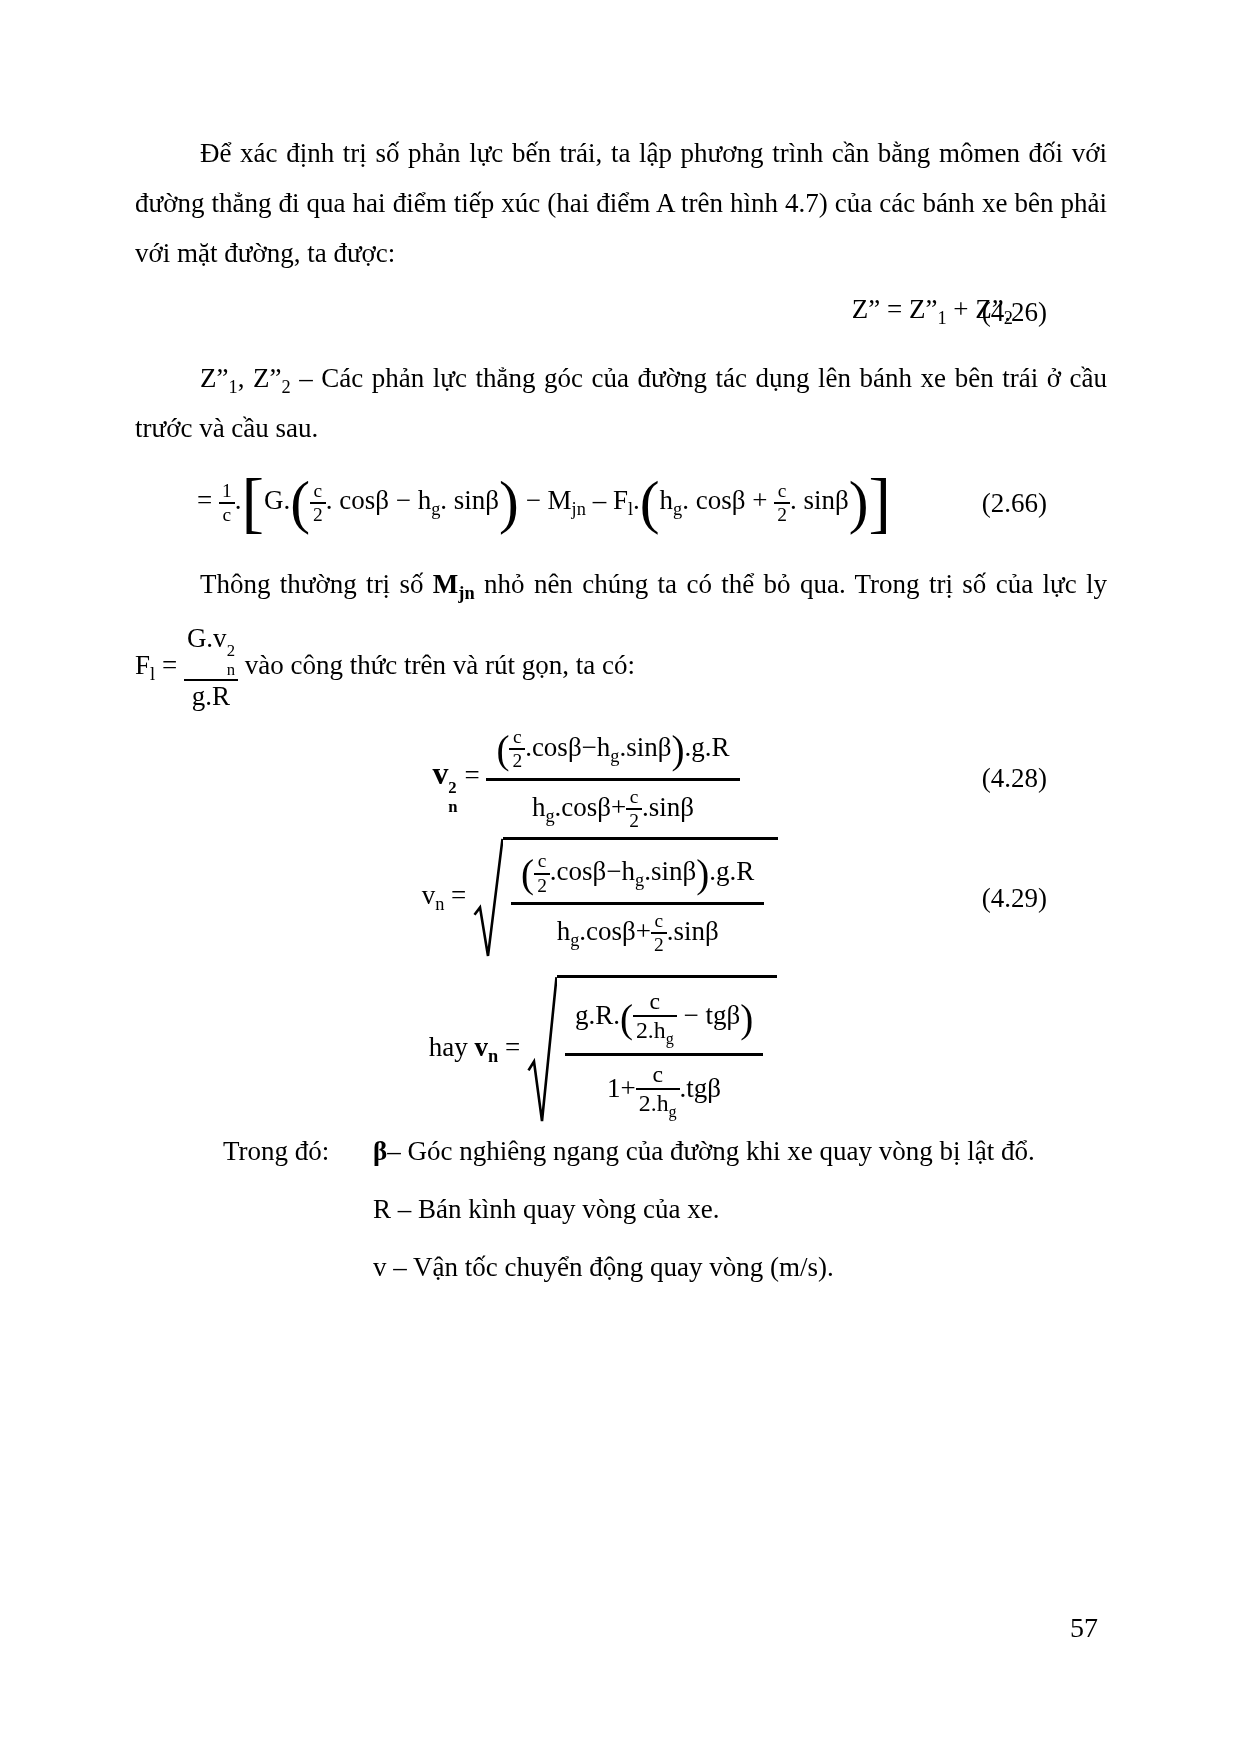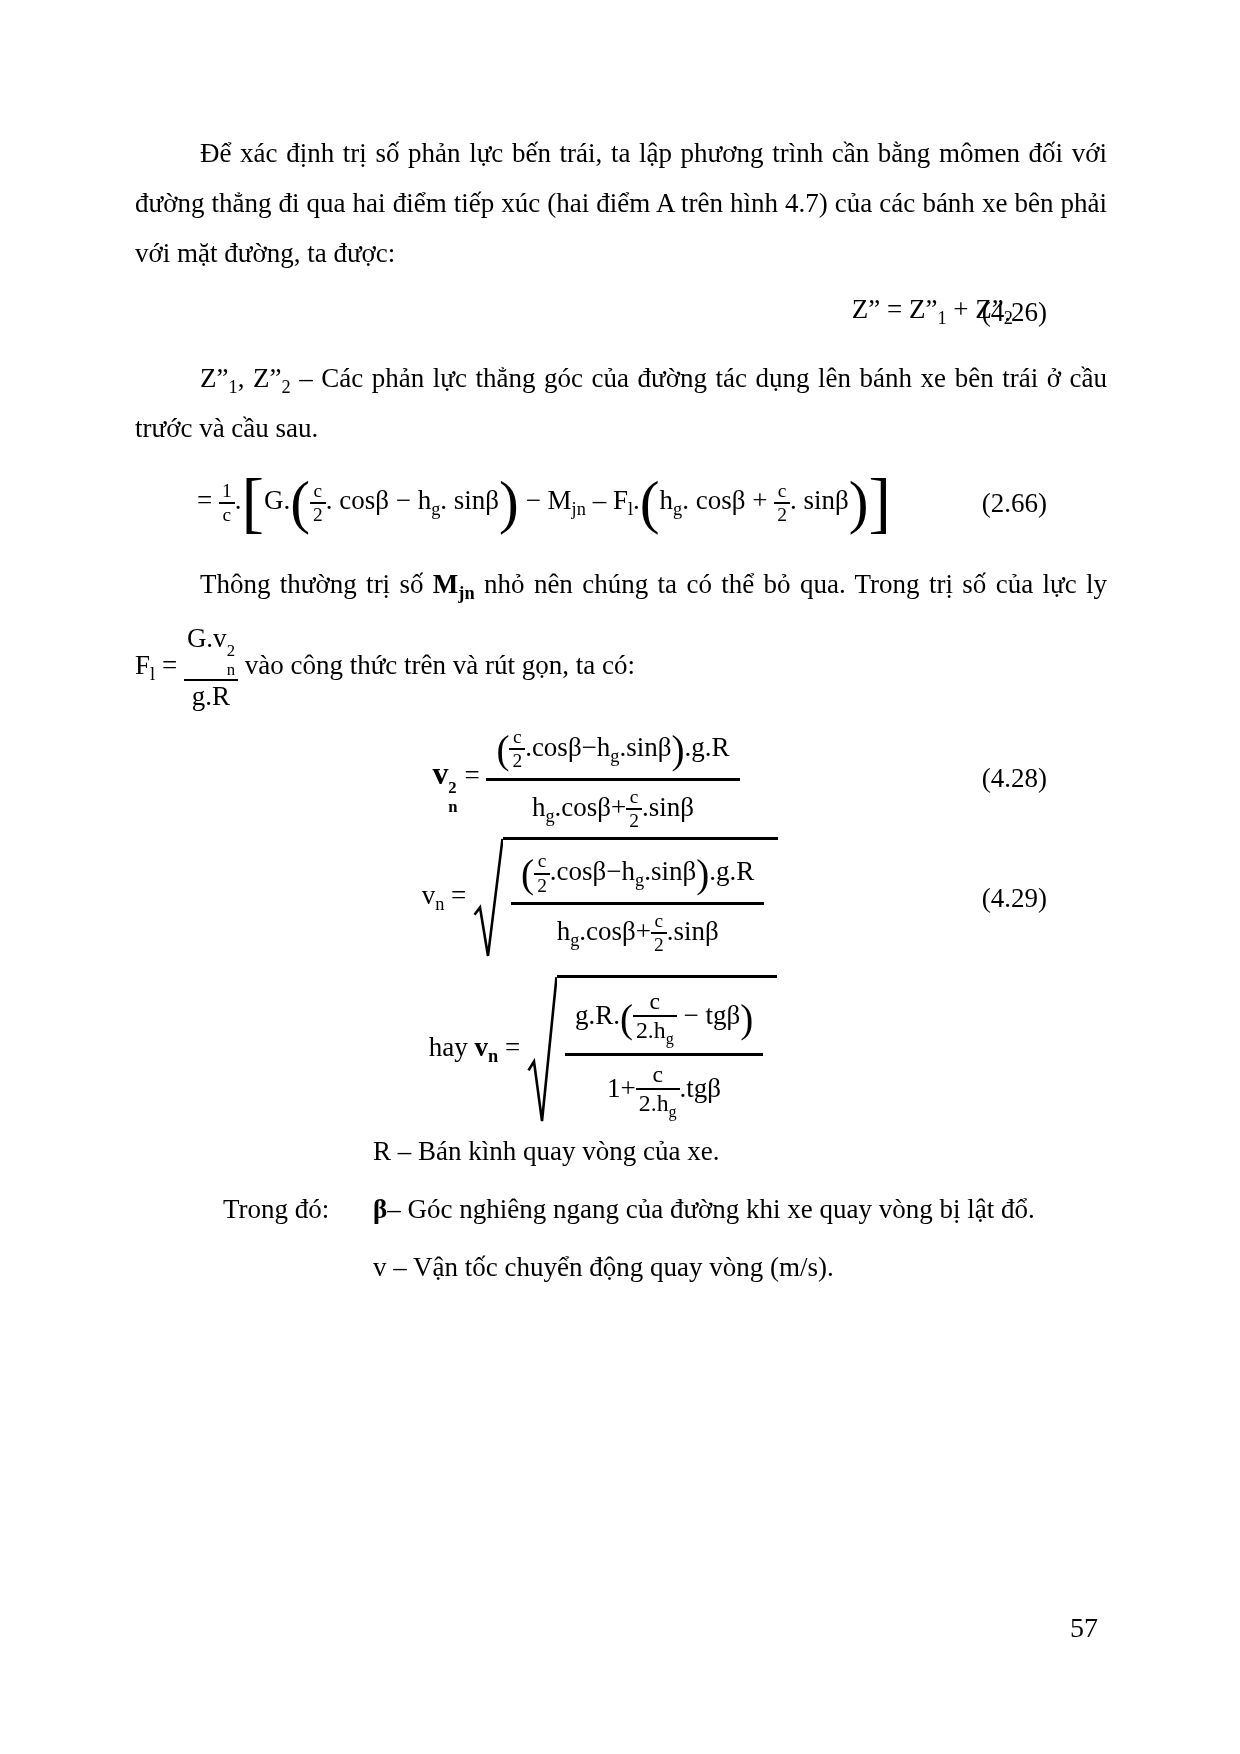--- a/index.html
+++ b/index.html
@@ -100,21 +100,21 @@
             <span class="tick">
               <svg viewBox="0 0 30 100" preserveAspectRatio="none">
                 <path d="M29.5 1.5 L15 98 L7 58 L1.5 64" fill="none" stroke="#000" stroke-width="2.6" vector-effect="non-scaling-stroke"></path>
               </svg>
             </span>
             <span class="radicand"><span class="frac bigfrac"><span class="fn"><span>g.R.</span><span class="mp">(</span><span class="frac mfrac"><span class="fn">c</span><span class="fd"><span>2.h</span><span class="sub">g</span></span></span><span> − tgβ</span><span class="mp">)</span></span><span class="fd"><span>1+</span><span class="frac mfrac"><span class="fn">c</span><span class="fd"><span>2.h</span><span class="sub">g</span></span></span><span>.tgβ</span></span></span></span>
           </span></div>
   </div>
 
   <div>
+    <div class="given-row"><span class="given-intro">Trong đó:</span><span class="b">β</span><span>– Góc nghiêng ngang của đường khi xe quay vòng bị lật đổ.</span></div>
     <div class="given-row cont"><span>R</span><span> – Bán kình quay vòng của xe.</span></div>
-    <div class="given-row"><span class="given-intro">Trong đó:</span><span class="b">β</span><span>– Góc nghiêng ngang của đường khi xe quay vòng bị lật đổ.</span></div>
     <div class="given-row cont"><span>v</span><span> – Vận tốc chuyển động quay vòng (m/s).</span></div>
   </div>
 
  </div>
 
  <div class="pageno">57</div>
 </div>
 
 </body></html>

